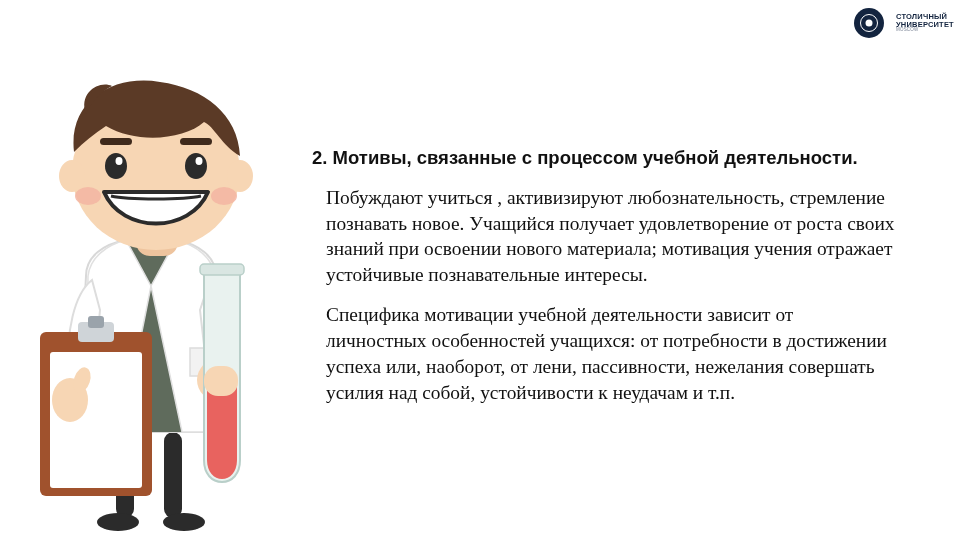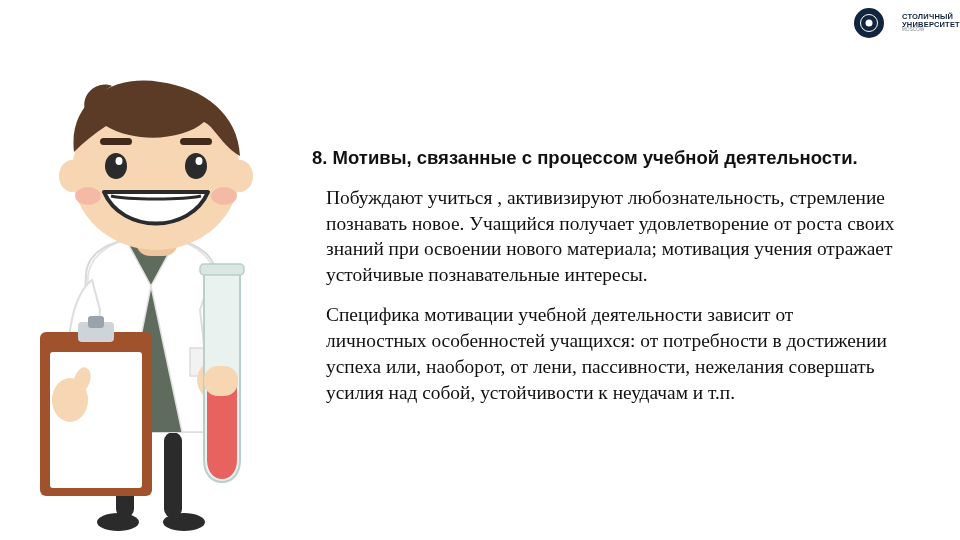--- a/index.html
+++ b/index.html
@@ -24,21 +24,21 @@
 
   
   .logo {
     position: absolute;
     top: 6px;
     right: 10px;
     width: 96px;
     height: 34px;
     display: flex;
     align-items: center;
-    gap: 18px;
+    gap: 12px;
   }
   .logo-mark {
     width: 30px;
     height: 30px;
     border-radius: 50%;
     background: #13243f;
     position: relative;
     flex: 0 0 auto;
   }
   .logo-mark::after {
@@ -217,18 +217,18 @@
         <ellipse cx="80" cy="116" rx="13" ry="9" fill="#f3b5a2" opacity="0.85"></ellipse>
         <ellipse cx="216" cy="116" rx="13" ry="9" fill="#f3b5a2" opacity="0.85"></ellipse>
 
         <path d="M96 112 C114 154 182 154 200 112 Z" fill="#ffffff" stroke="#2b2b2b" stroke-width="4" stroke-linejoin="round"></path>
         <path d="M103 116 C120 120 176 120 193 116" fill="none" stroke="#2b2b2b" stroke-width="3"></path>
       </g>
     </svg>
   </div>
 
   <div class="body-text">
-    <span class="lead">8. Мотивы, связанные с процессом учебной деятельности.</span>
+    <span class="lead">2. Мотивы, связанные с процессом учебной деятельности.</span>
     <p>Побуждают учиться , активизируют любознательность, стремление познавать новое. Учащийся получает удовлетворение от роста своих знаний при освоении нового материала; мотивация учения отражает устойчивые познавательные интересы.</p>
     <p>Специфика мотивации учебной деятельности зависит от личностных особенностей учащихся: от потребности в достижении успеха или, наоборот, от лени, пассивности, нежелания совершать усилия над собой, устойчивости к неудачам и т.п.</p>
   </div>
 
 </div>
 
 </body></html>

